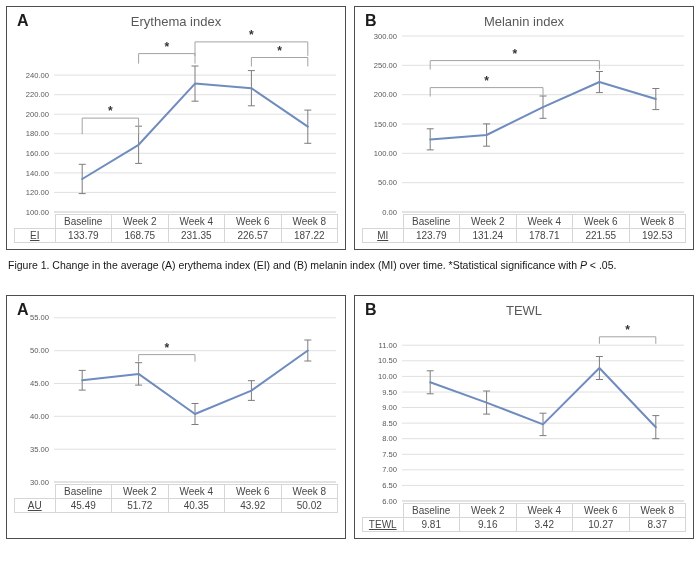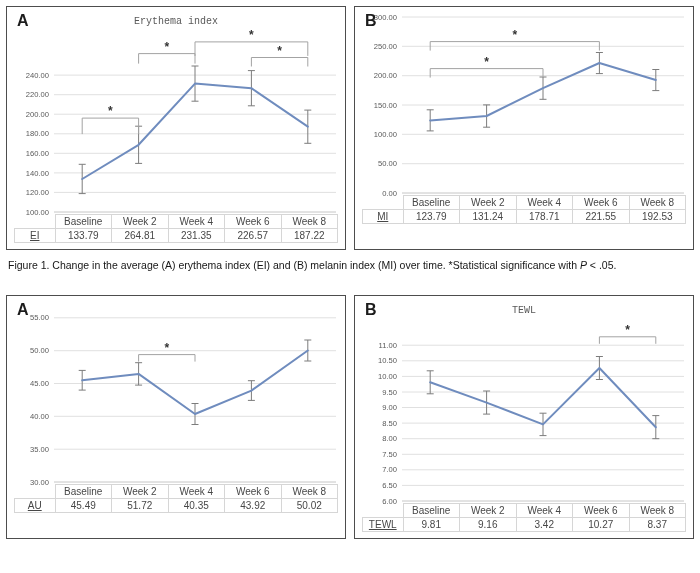--- a/index.html
+++ b/index.html
@@ -10,21 +10,21 @@
   .page{padding:6px 6px 0 6px;}
   .panel-row{display:flex;gap:8px;}
   .chart-panel{
     position:relative;width:340px;height:244px;box-sizing:border-box;
     border:1px solid #4d4d4d;background:#fff;padding:4px 7px 6px 7px;
   }
   .panel-label{
     position:absolute;top:5px;left:10px;font-weight:bold;font-size:16px;color:#1c1c1c;
   }
   .chart-title{
-    text-align:center;font-size:10px;color:#595959;margin:3px 0 1px 0;line-height:15px;font-family:Liberation Mono, monospace;
+    text-align:center;font-size:13px;color:#595959;margin:3px 0 1px 0;line-height:15px;
   }
   svg.plot{display:block;width:324px;height:184px;overflow:visible;}
   svg.plot .grid{stroke:#e0e0e0;stroke-width:1;}
   svg.plot .axis{stroke:#c6c6c6;stroke-width:1;}
   svg.plot .tick{font-size:7.6px;fill:#595959;font-family:"Liberation Sans",sans-serif;}
   svg.plot .series{fill:none;stroke:#6f8cbe;stroke-width:2;stroke-linejoin:round;stroke-linecap:round;}
   svg.plot .err{stroke:#7c7c7c;stroke-width:1;}
   svg.plot .bracket{stroke:#a3a3a3;stroke-width:1;fill:none;}
   svg.plot .star{font-size:12px;font-weight:bold;fill:#333333;font-family:"Liberation Sans",sans-serif;}
   table.data-table{
@@ -116,31 +116,32 @@
                 <th class="stub"></th>
                 <th>Baseline</th>
                 <th>Week 2</th>
                 <th>Week 4</th>
                 <th>Week 6</th>
                 <th>Week 8</th>
               </tr>
               <tr>
                 <td class="stub">EI</td>
                 <td>133.79</td>
-                <td>264.81</td>
+                <td>168.75</td>
                 <td>231.35</td>
                 <td>226.57</td>
                 <td>187.22</td>
               </tr>
             </tbody>
           </table>
       </div>
 
       <div class="chart-panel">
         <div class="panel-label">B</div>
+        <div class="chart-title">Melanin index</div>
         <svg class="plot" viewBox="0 0 324 184">
             <g>
               <line class="axis" x1="40" y1="182.0" x2="322" y2="182.0"></line>
               <line class="grid" x1="40" y1="152.7" x2="322" y2="152.7"></line>
               <line class="grid" x1="40" y1="123.3" x2="322" y2="123.3"></line>
               <line class="grid" x1="40" y1="94.0" x2="322" y2="94.0"></line>
               <line class="grid" x1="40" y1="64.7" x2="322" y2="64.7"></line>
               <line class="grid" x1="40" y1="35.3" x2="322" y2="35.3"></line>
               <line class="grid" x1="40" y1="6.0" x2="322" y2="6.0"></line>
             </g>

